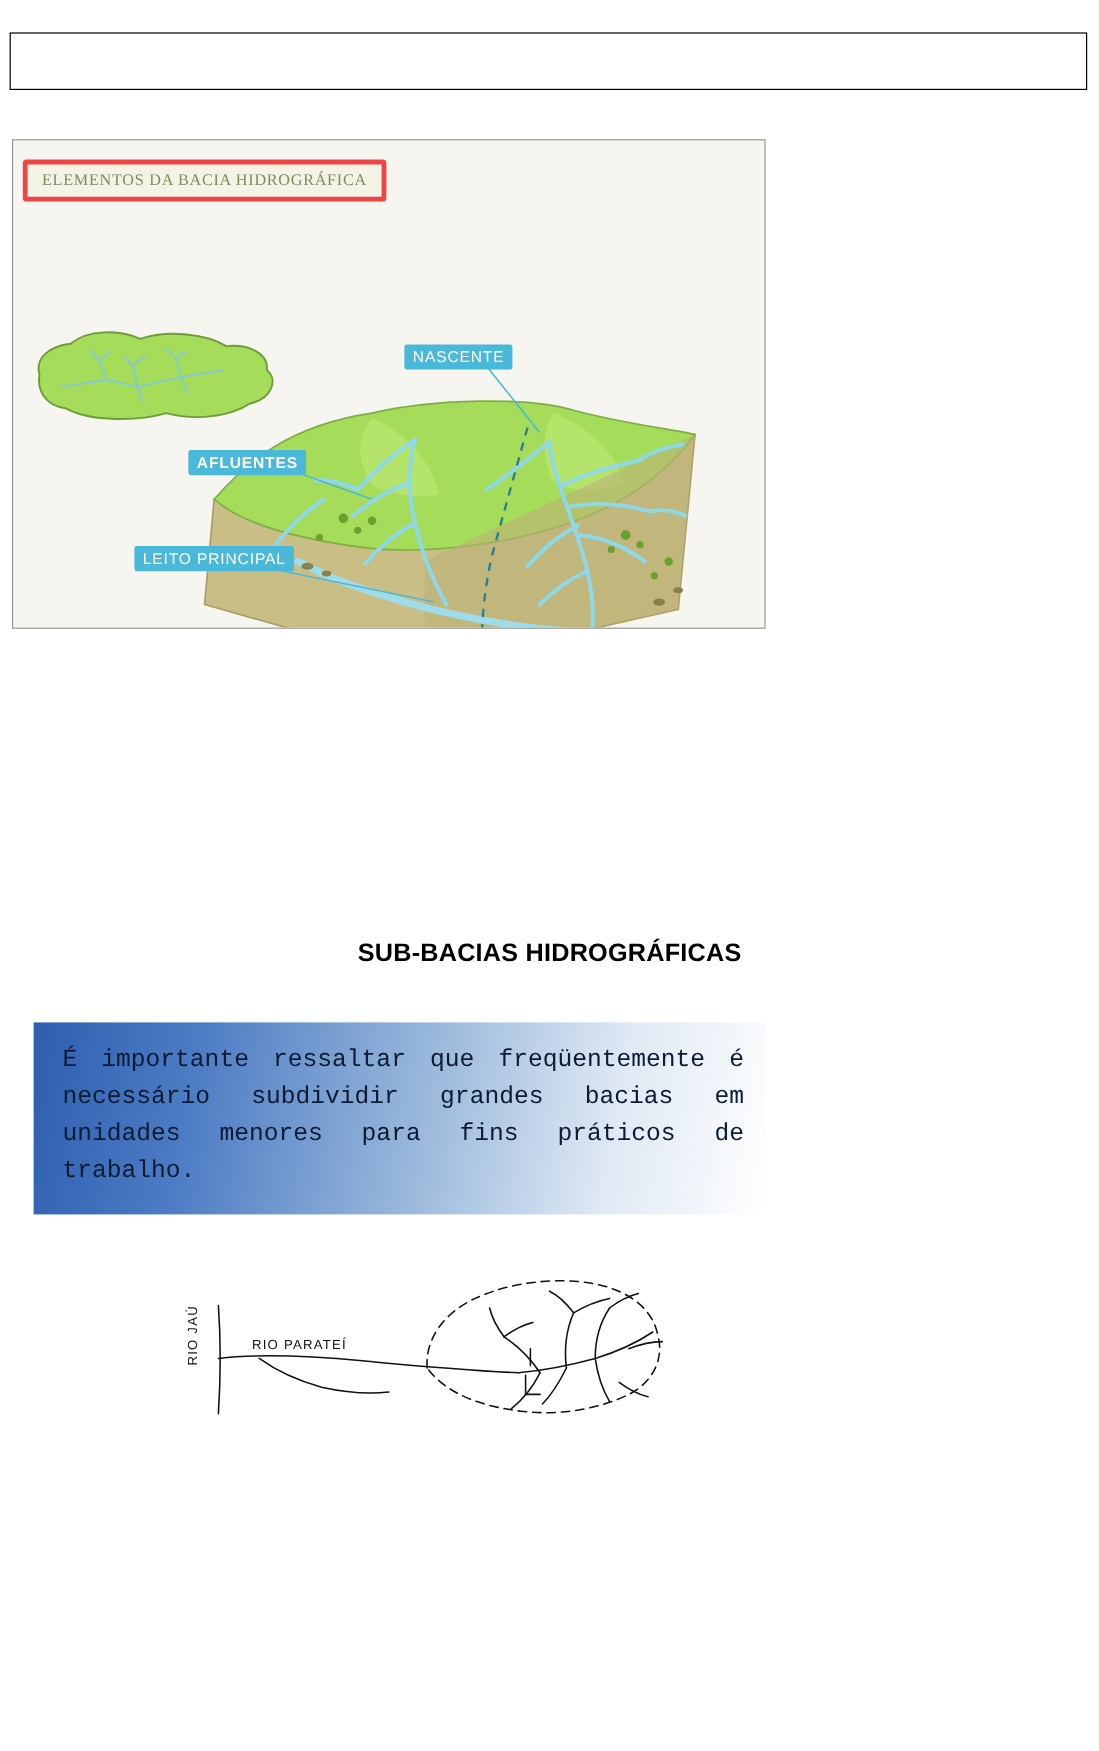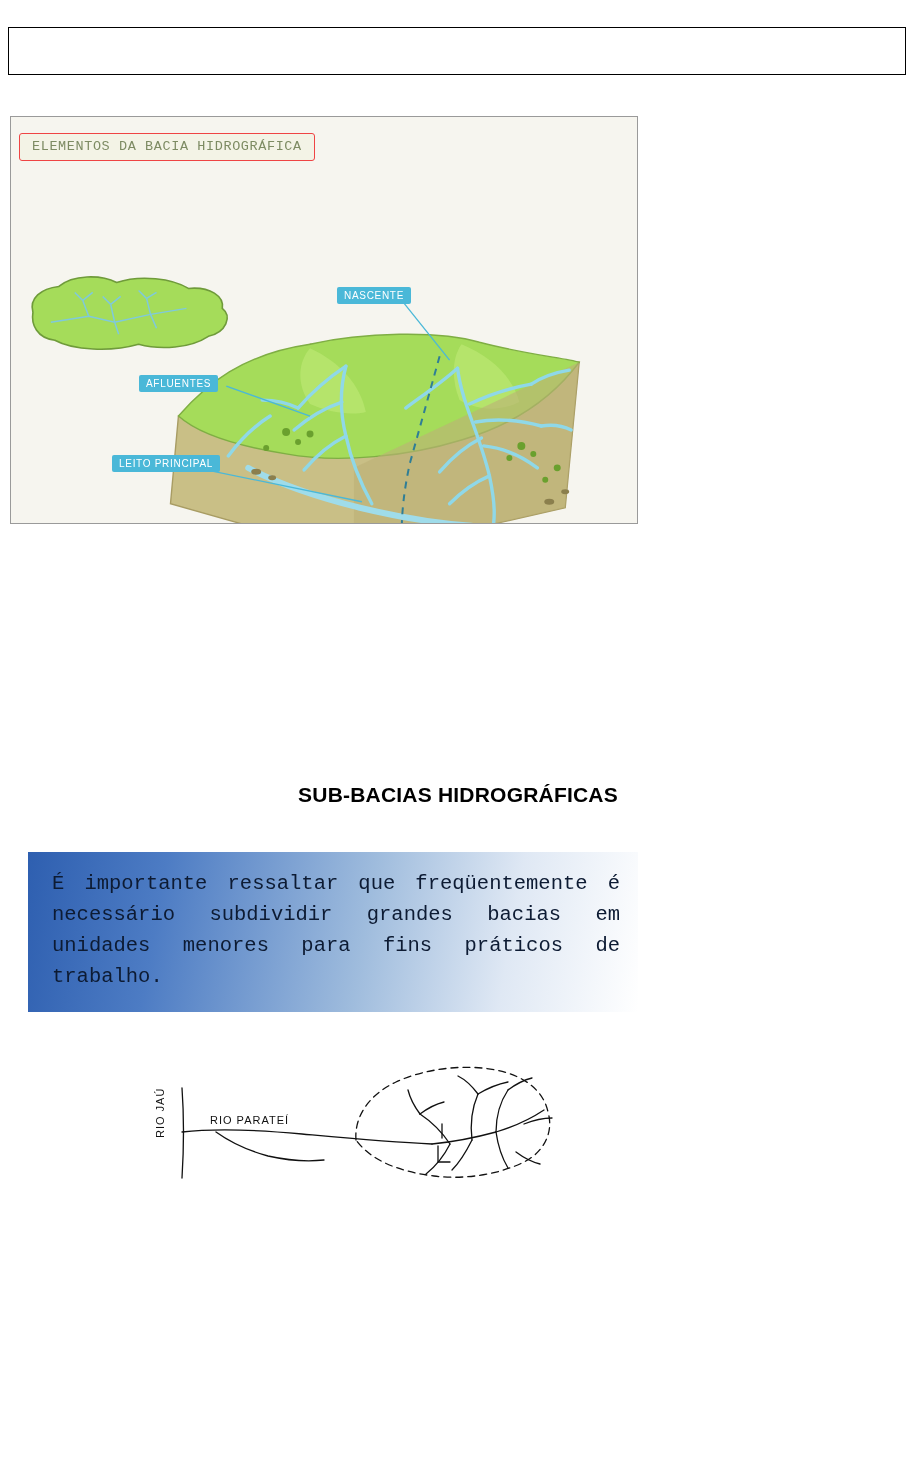--- a/index.html
+++ b/index.html
@@ -38,37 +38,37 @@
     border: 1px solid #9a9a9a;
     box-sizing: border-box;
     background: #f6f5ef;
     overflow: hidden;
   }
   .fig1-title {
     position: absolute;
     left: 8px;
     top: 16px;
     padding: 5px 12px 6px 12px;
-    border: 1px solid #ef4444;
+    border: 4px solid #ef4444;
     border-radius: 3px;
     background: #f3f3e6;
     color: #7d8b63;
     font-size: 13.5px;
     letter-spacing: 0.6px;
-    font-family: Liberation Mono, monospace;
+    font-family: Liberation Serif, serif;
   }
   .fig1-canvas {
     position: absolute;
     inset: 0;
   }
   .label-chip {
     position: absolute;
     background: #4ab8d8;
     color: #ffffff;
-    font-size: 10px;
+    font-size: 13px;
     letter-spacing: 0.7px;
     padding: 3px 7px 3px 7px;
     border-radius: 2px;
     white-space: nowrap;
     font-family: "Liberation Sans", sans-serif;
   }
 
   
   .section-heading {
     position: absolute;
@@ -201,21 +201,21 @@
       <path d="M216,270 L300,300"></path>
       <path d="M176,350 L352,386"></path>
       <path d="M280,440 L392,414"></path>
       <path d="M444,492 L482,424"></path>
     </g>
   </svg>
 
   <div class="fig1-title">ELEMENTOS DA BACIA HIDROGRÁFICA</div>
 
   <div class="label-chip" style="left:326px; top:170px;">NASCENTE</div>
-  <div class="label-chip" style="left:128px; top:258px;">AFLUENTES</div>
+  <div class="label-chip" style="left:146px; top:258px;font-weight:bold;">AFLUENTES</div>
   <div class="label-chip" style="left:62px; top:338px;margin-left:39px;">LEITO PRINCIPAL</div>
 
 </div>
 
 <h2 class="section-heading">SUB-BACIAS HIDROGRÁFICAS</h2>
 
 <div class="highlight-box">
   <p>É importante ressaltar que freqüentemente é necessário subdividir grandes bacias em unidades menores para fins práticos de trabalho.</p>
 </div>
 

